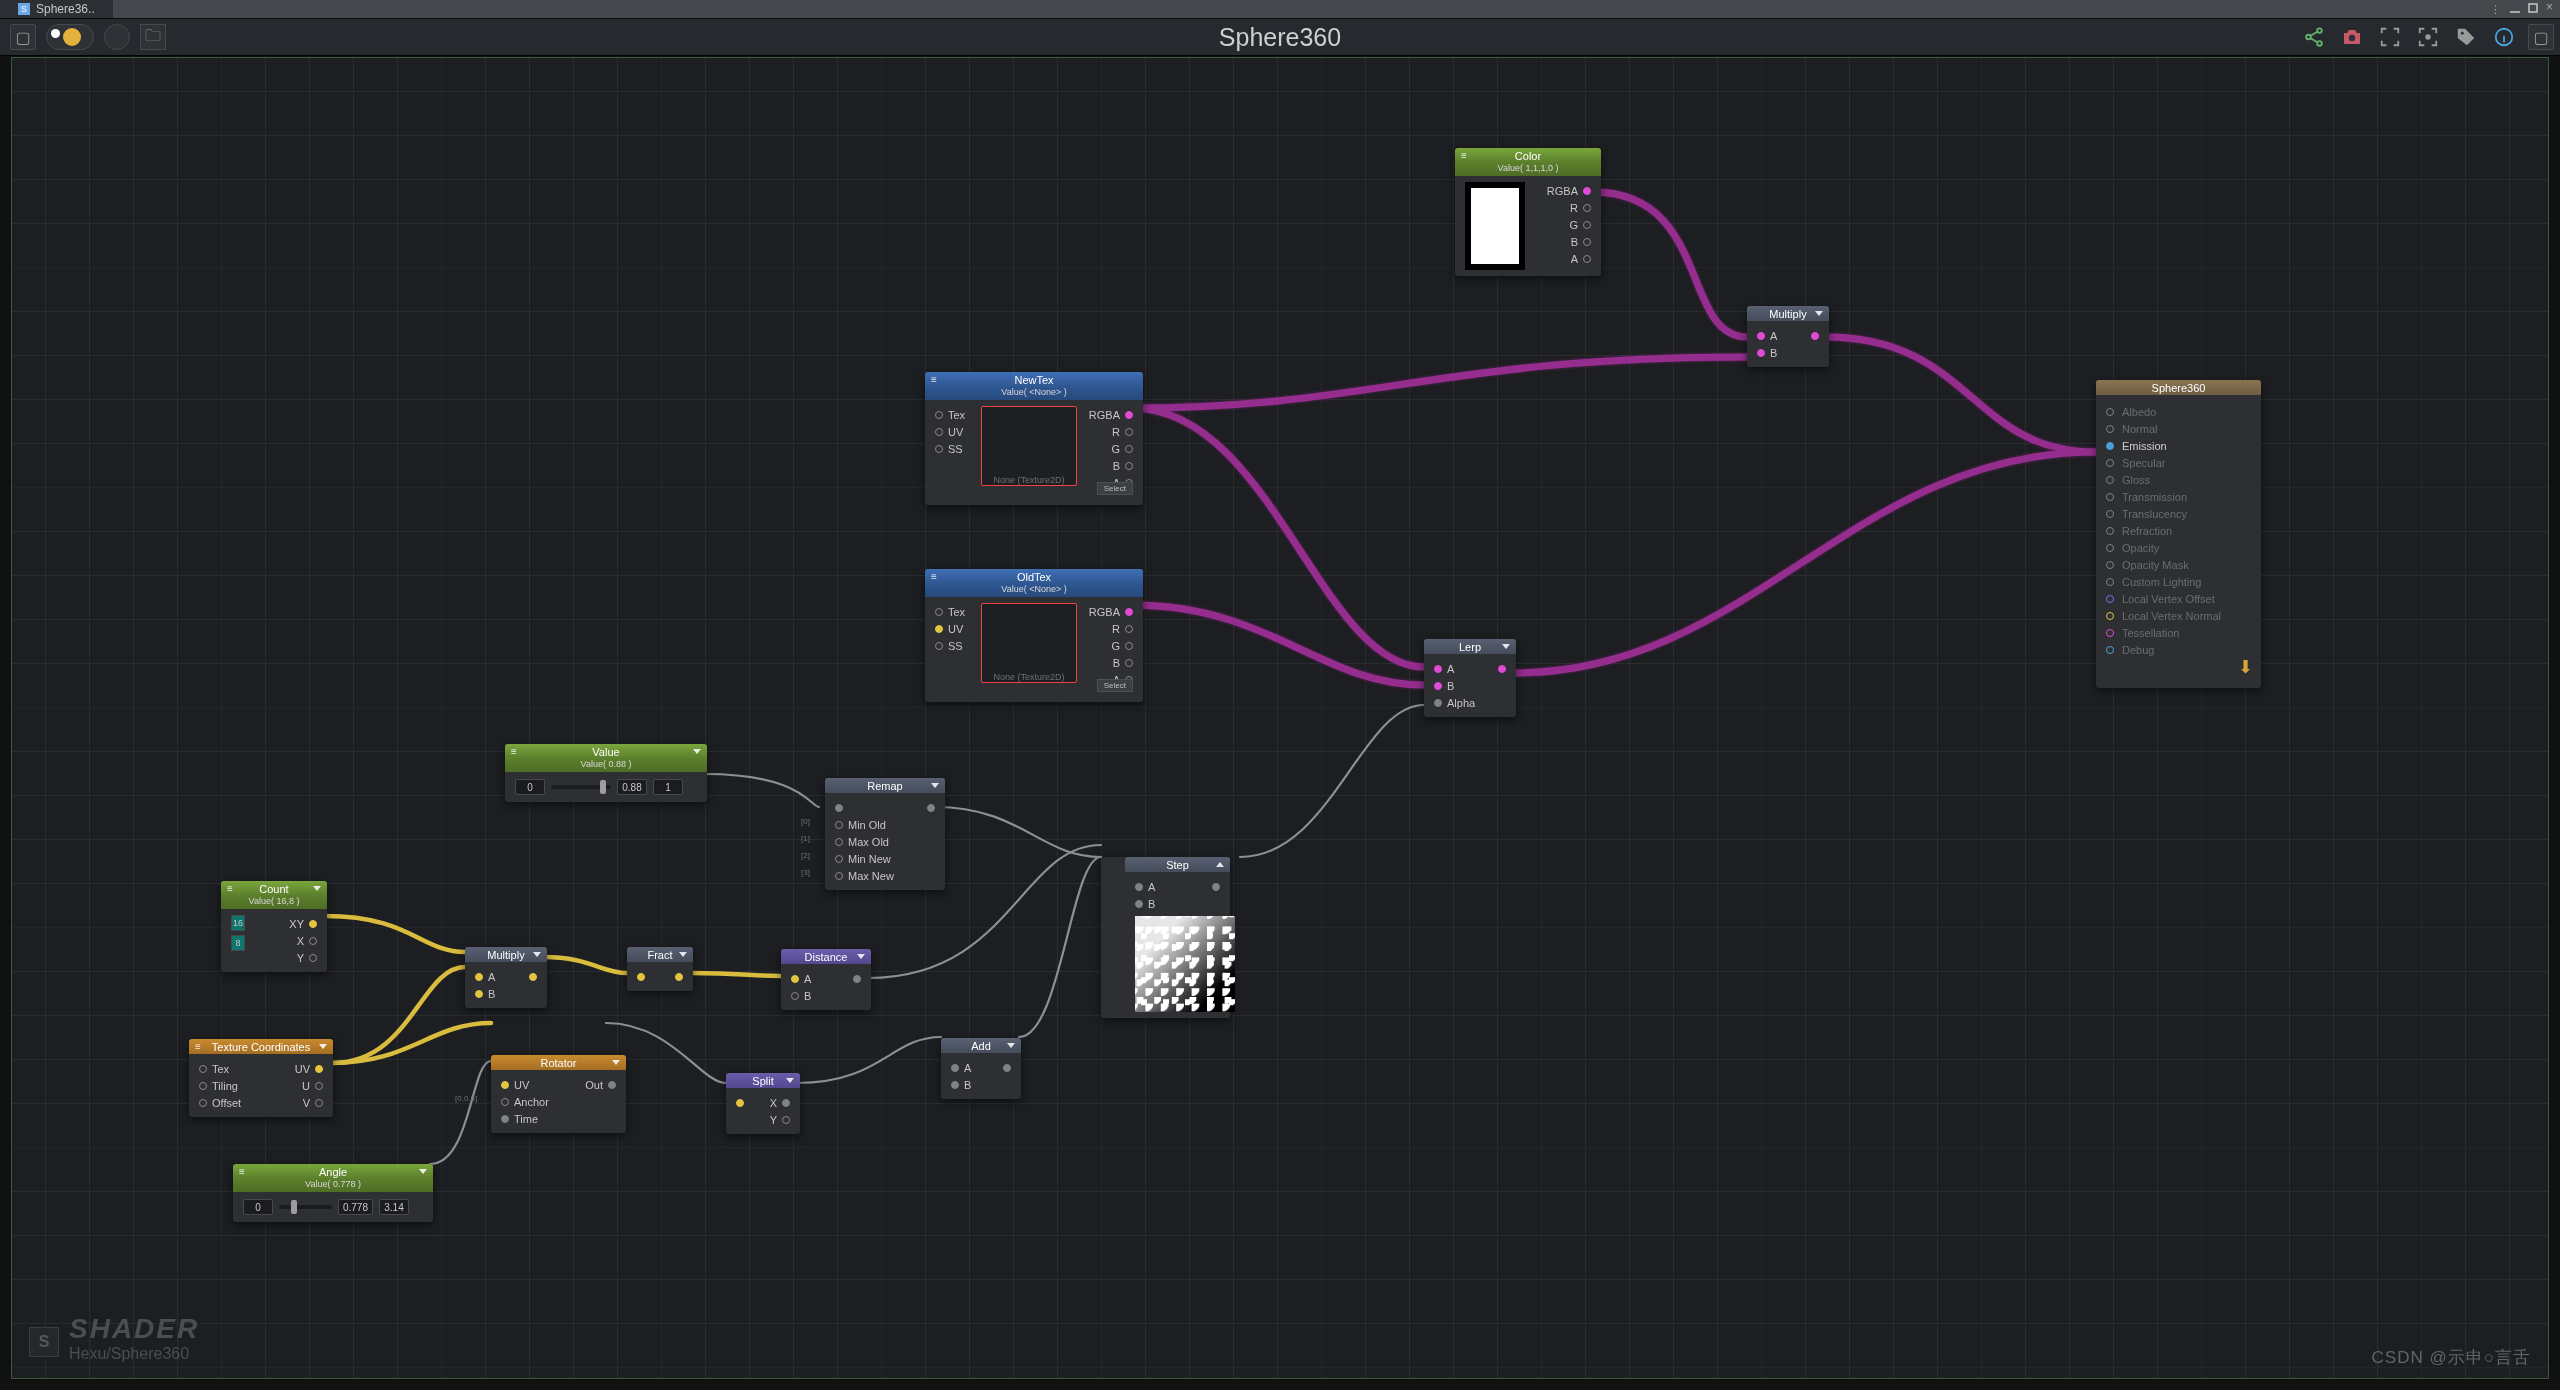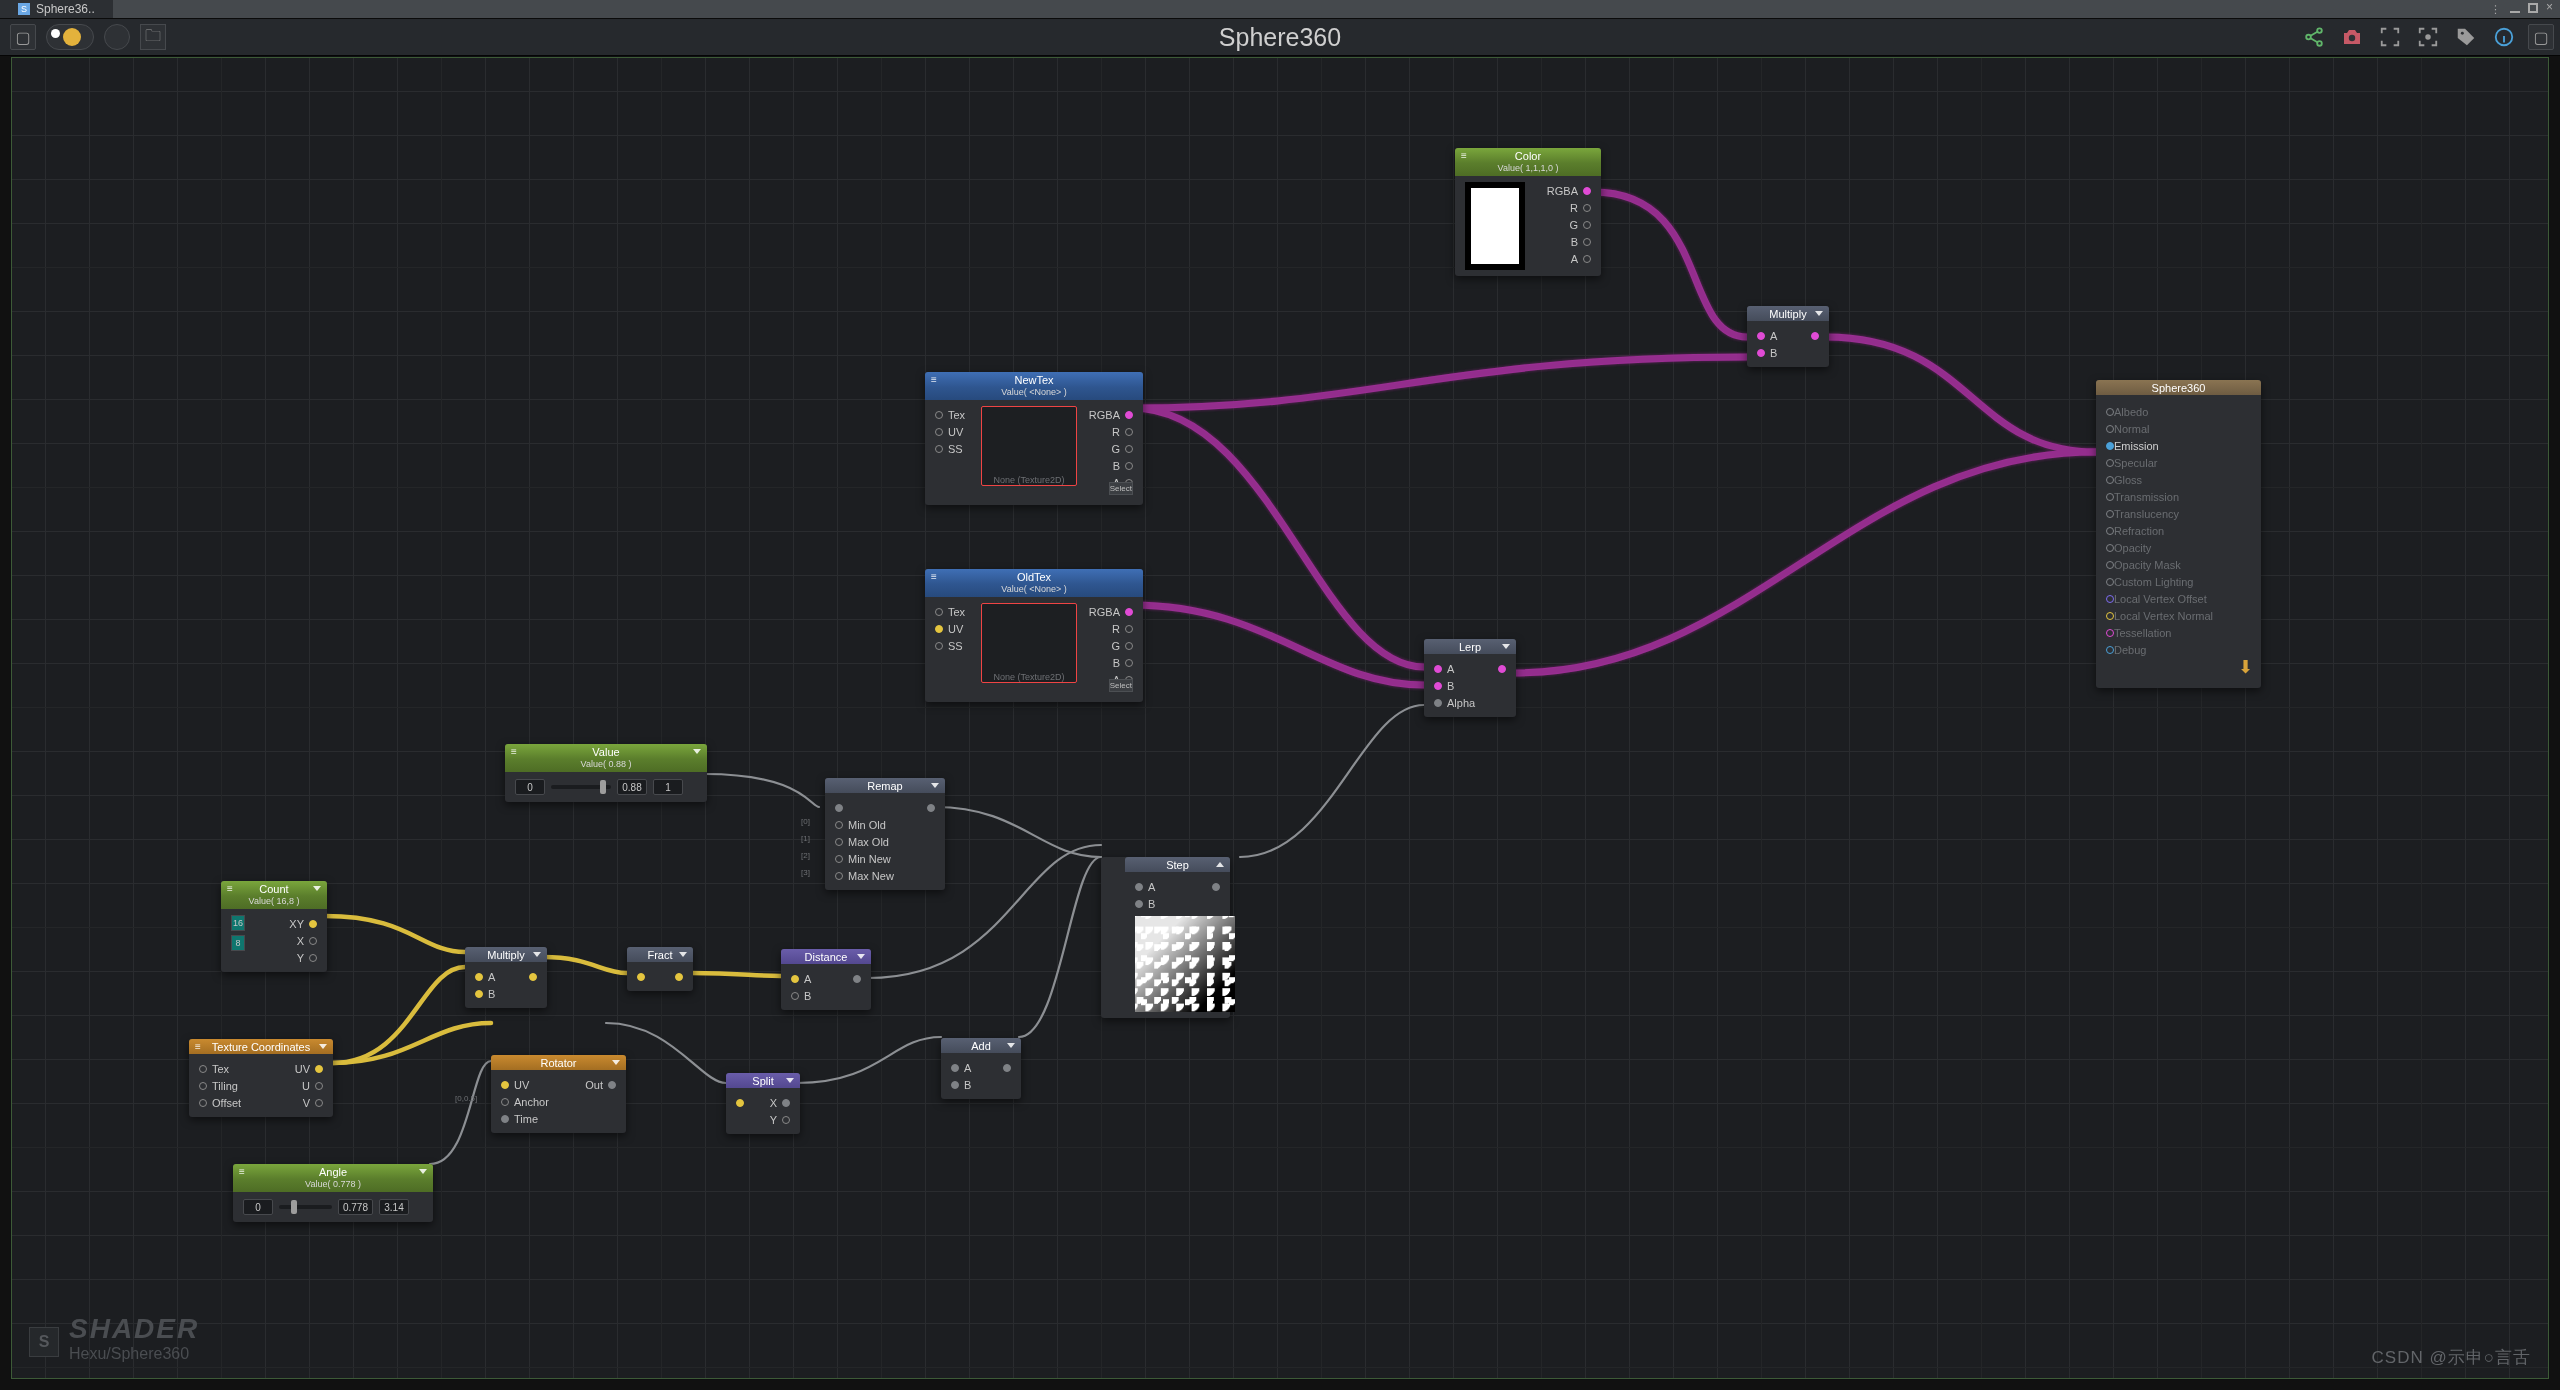--- a/index.html
+++ b/index.html
@@ -99,28 +99,28 @@
   .slider{ display:flex; align-items:center; gap:6px; height:18px;}
   .slider .track{ flex:1; height:4px; background:#1a1c1f; border-radius:2px; position:relative;}
   .slider .knob{ position:absolute; top:-5px; width:6px; height:14px; background:#9d9d9d; border-radius:2px;}
   .slider .nbox{ min-width:30px; padding:0 4px; height:16px; background:#1a1c1f; border:1px solid #47494d;
                  border-radius:2px; font-size:10px; display:flex; align-items:center; justify-content:center;
                  color:#c7c7c7;}
 
   .texprev{ width:52px; height:52px; background:#fff; border:1px solid #000;}
   .texempty{ width:86px; height:64px; background:#1d1f22; border:1px solid #ef4444; border-radius:2px;
              display:flex; align-items:flex-end; justify-content:center; font-size:9px; color:#6e7074;}
-  .texempty .sel{ position:absolute; right:10px; bottom:10px; font-size:8px; padding:1px 0;
+  .texempty .sel{ position:absolute; right:10px; bottom:10px; font-size:8px; padding:1px 6px;
                   background:#3b3e42; border:1px solid #4c4f53; color:#bfbfbf;}
 
   .numbox{ width:14px; height:16px; background:#0f766e; border:1px solid #47494d; border-radius:0;
            font-size:9px; color:#c7c7c7; display:flex; align-items:center; justify-content:center;}
 
   
-  .outlist .row{ display:flex; align-items:center; gap:0; height:17px; font-size:11px;}
+  .outlist .row{ display:flex; align-items:center; gap:8px; height:17px; font-size:11px;}
   .outlist .row .pdot{ width:8px;height:8px;border-radius:50%; border:1.4px solid currentColor;}
   .outlist .row.active .lbl{ color:#cfcfcf;}
   .outlist .row .lbl{ color:#6a6d71;}
   .outlist .dl{ position:absolute; right:8px; bottom:10px; color:#d8a33a; font-size:18px;}
 
   
   .halftone{ width:100px; height:96px; background:#000; position:relative; overflow:hidden;}
   .halftone:before{ content:""; position:absolute; inset:0;
      background:
        radial-gradient(circle at 10% 10%, #fff 30%, transparent 31%) 0 0/14px 14px,

